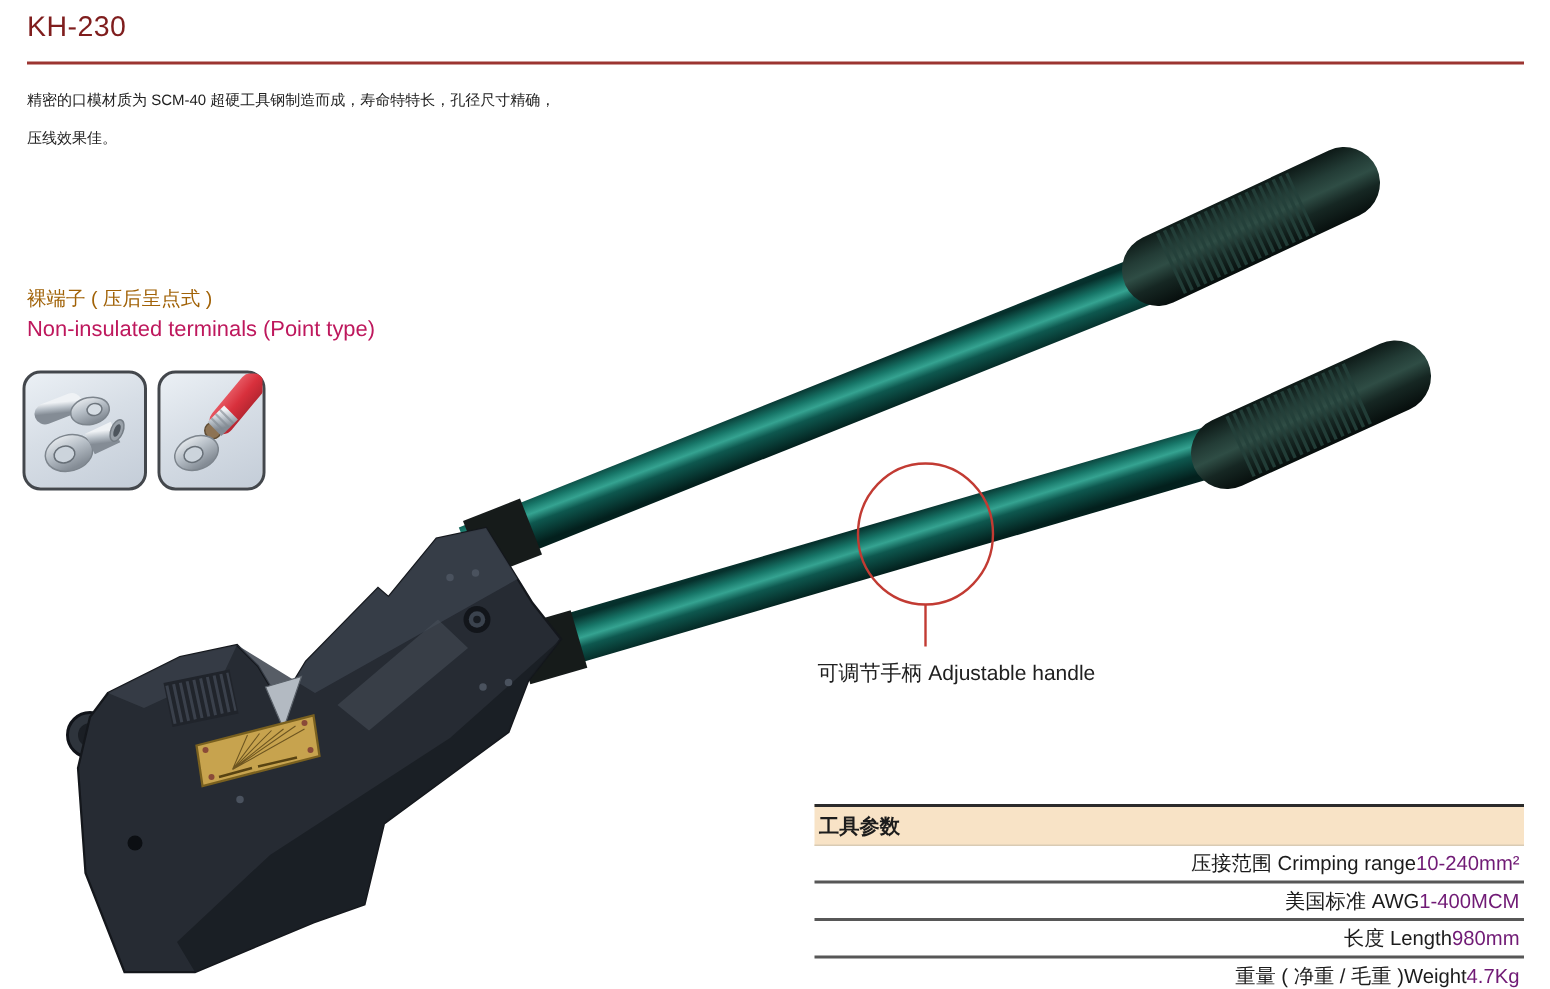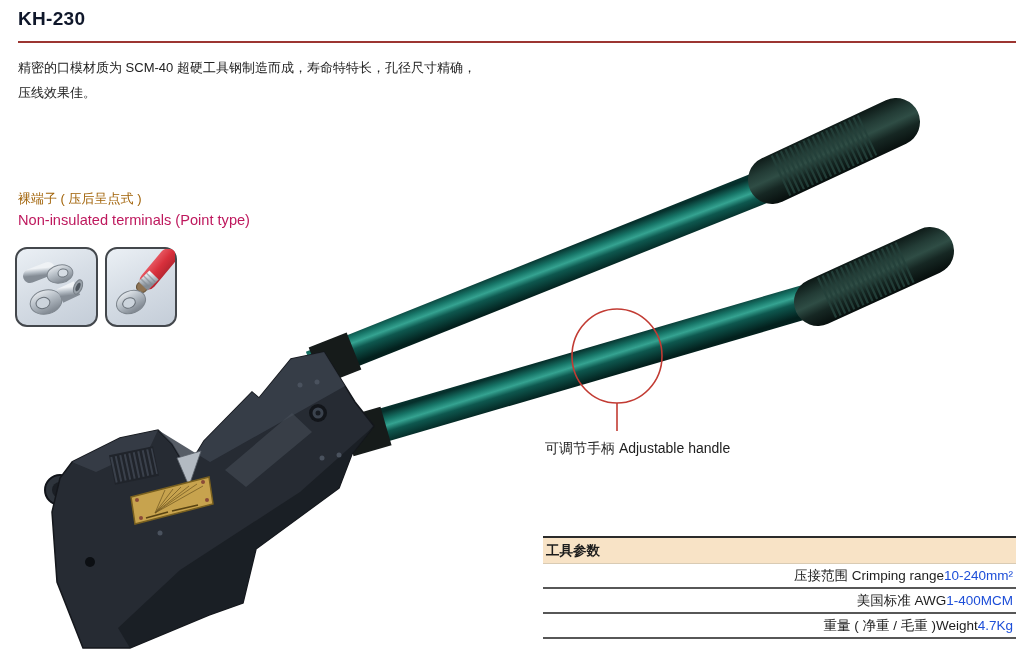--- a/index.html
+++ b/index.html
@@ -1,24 +1,24 @@
 <!DOCTYPE html>
 <html><head>
 <meta charset="utf-8">
 <style>
   html,body { margin:0; padding:0; background:#ffffff; }
   .page {
     position:relative; width:1033px; height:659px; background:#ffffff;
     font-family:"Liberation Sans","DejaVu Sans",sans-serif; color:#1d1d1f;
     overflow:hidden;
   }
-  .title { position:absolute; left:18px; top:8px; font-size:19px; font-weight:bold; letter-spacing:.3px; color:#0f172a; }
+  .title { position:absolute; left:18px; top:8px; font-size:19px; font-weight:normal; letter-spacing:.3px; color:#7f1d1d; }
   .rule  { position:absolute; left:18px; top:41px; width:998px; height:2px; background:#9c3531; }
 
-  .zh-para { position:absolute; left:18px; top:55px; width:482px; font-size:13px; line-height:25px; color:#222; }
+  .zh-para { position:absolute; left:18px; top:55px; width:482px; font-size:10px; line-height:25px; color:#222; }
   .en-para { position:absolute; left:18px; top:108px; width:472px; font-size:14.6px; line-height:22px; color:#2a2a2a; }
   .jl { text-align:justify; text-align-last:justify; }
 
   .tlabel-zh { position:absolute; left:18px; top:190px; font-size:13px; color:#a16207; }
   .tlabel-en { position:absolute; left:18px; top:212px; font-size:14.6px; color:#be185d; }
 
   .thumb { position:absolute; border:2px solid #43474c; border-radius:12px;
            background:linear-gradient(155deg,#ebf0f5 0%,#d7dee6 45%,#c4cdd8 100%); box-sizing:border-box; }
   #thumb1 { left:15px;  top:247px; width:83px; height:80px; }
   #thumb2 { left:105px; top:247px; width:72px; height:80px; }
@@ -28,21 +28,21 @@
 
   .hlabel { position:absolute; left:545px; top:440px; font-size:14px; color:#202020; }
 
   .spec { position:absolute; left:543px; top:517px; width:473px; box-sizing:border-box; font-size:13.5px; }
   .spec-header { border-top:2px solid #2b2b2b; border-bottom:1px solid #d9cbb4;
                  background:#f8e3c6; font-weight:bold; color:#1c1c1c;
                  padding:4px 3px 3px 3px; height:18px;margin-top:19px; }
   .spec-row { display:flex; justify-content:flex-end; align-items:center;
               height:23px; border-bottom:2px solid #575757; padding:0 3px; }
   .spec-row .lbl { color:#1c1c1c; }
-  .spec-row .val { color:#1d4ed8; text-align:right; }
+  .spec-row .val { color:#701a75; text-align:right; }
 </style>
 </head>
 <body>
 
 <div class="page">
 
   <div class="title">KH-230</div>
   <div class="rule"></div>
 
   <div class="zh-para">
@@ -187,18 +187,22 @@
     <div class="spec-header">工具参数</div>
     <div class="spec-row">
       <span class="lbl">压接范围 Crimping range</span>
       <span class="val">10-240mm²</span>
     </div>
     <div class="spec-row">
       <span class="lbl">美国标准 AWG</span>
       <span class="val">1-400MCM</span>
     </div>
     <div class="spec-row">
+      <span class="lbl">长度 Length</span>
+      <span class="val">980mm</span>
+    </div>
+    <div class="spec-row">
       <span class="lbl">重量 ( 净重 / 毛重 )Weight</span>
       <span class="val">4.7Kg</span>
     </div>
   </div>
 
 </div>
 
 </body></html>

